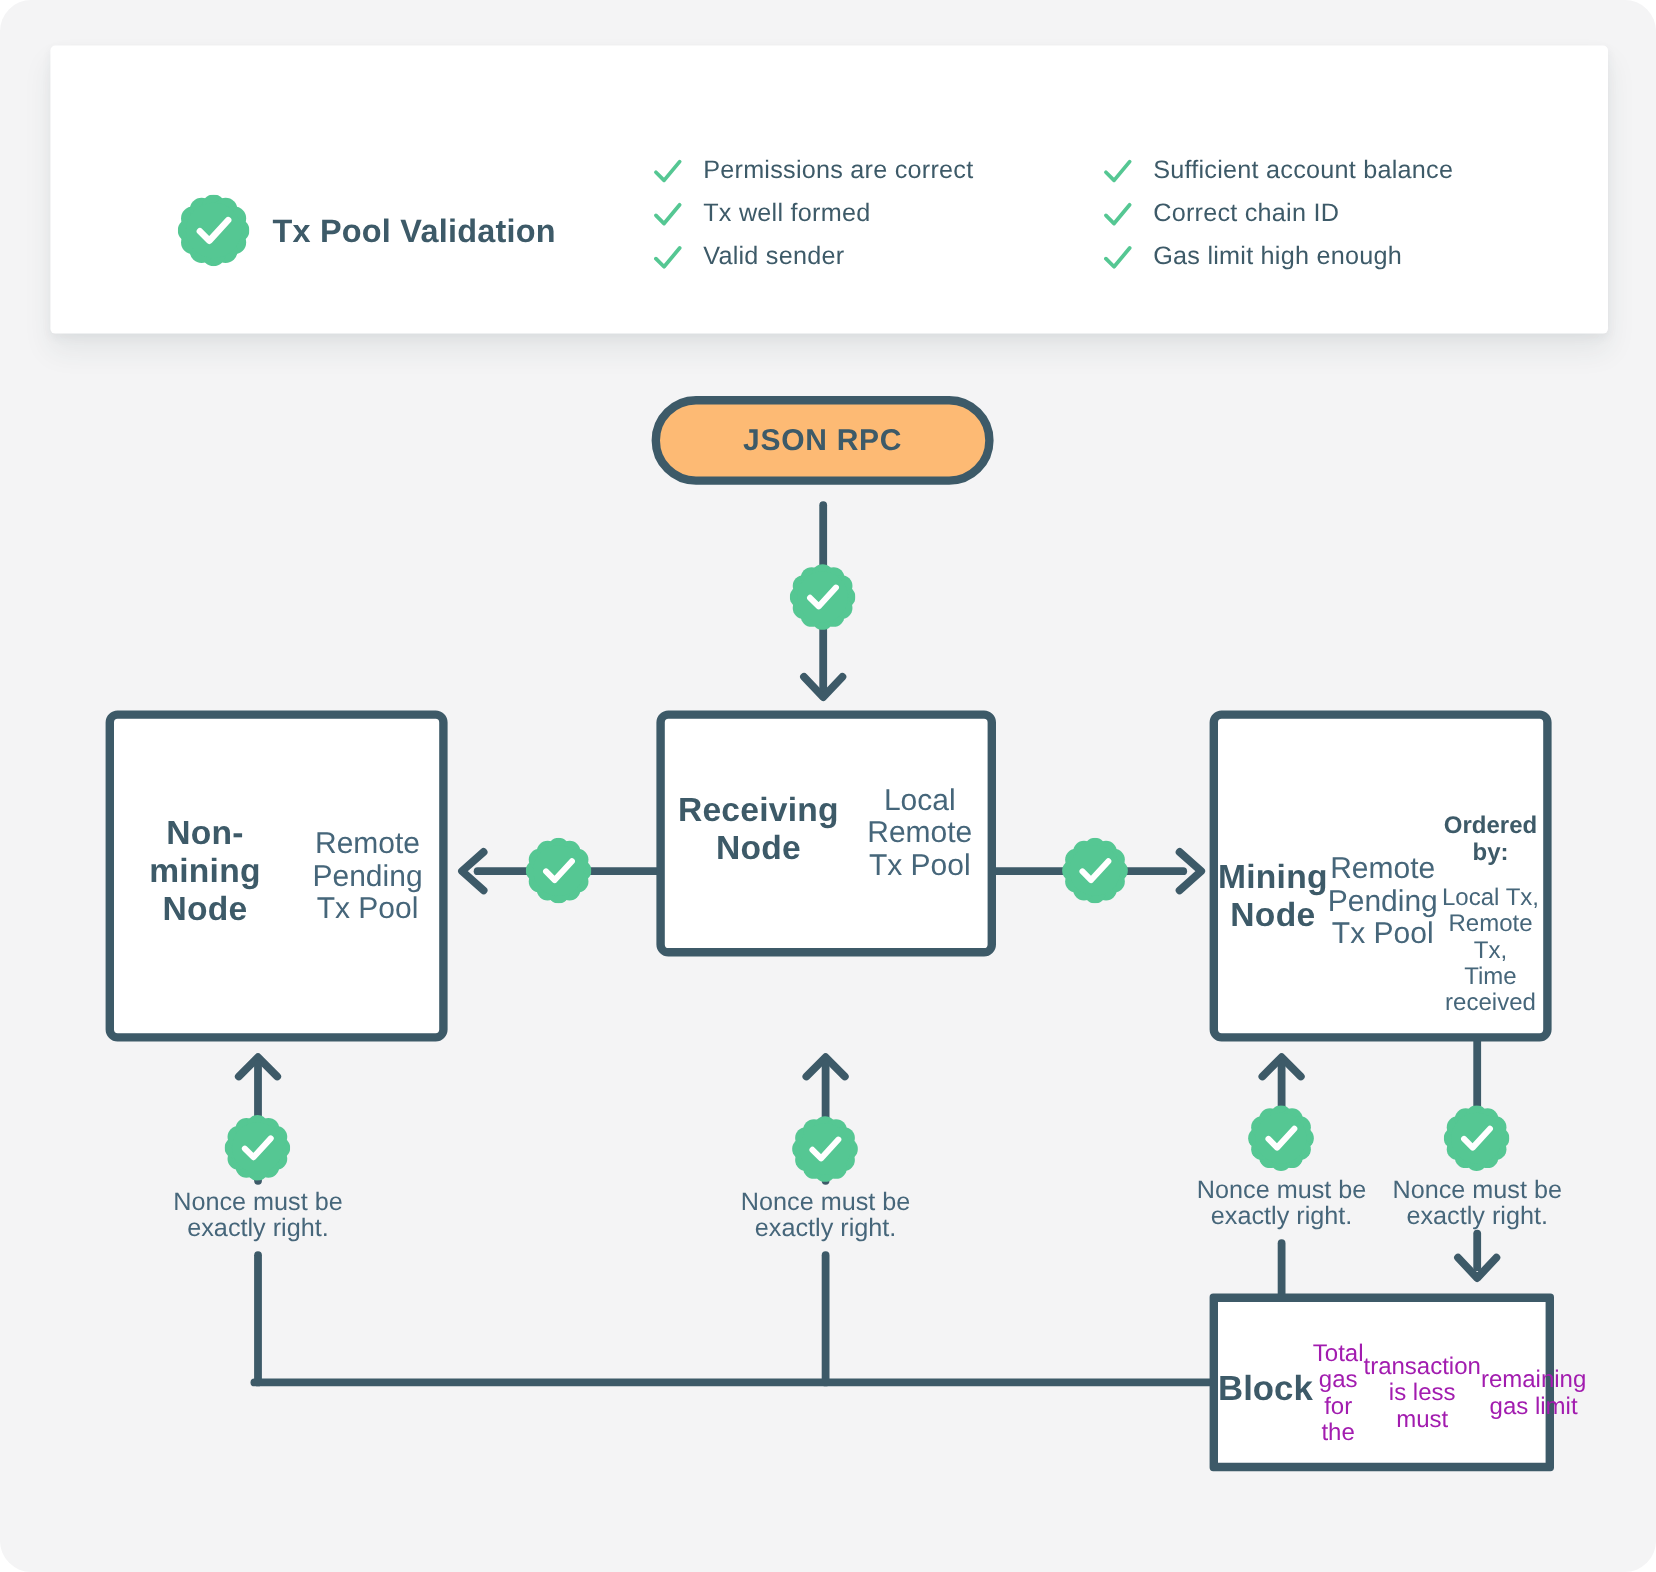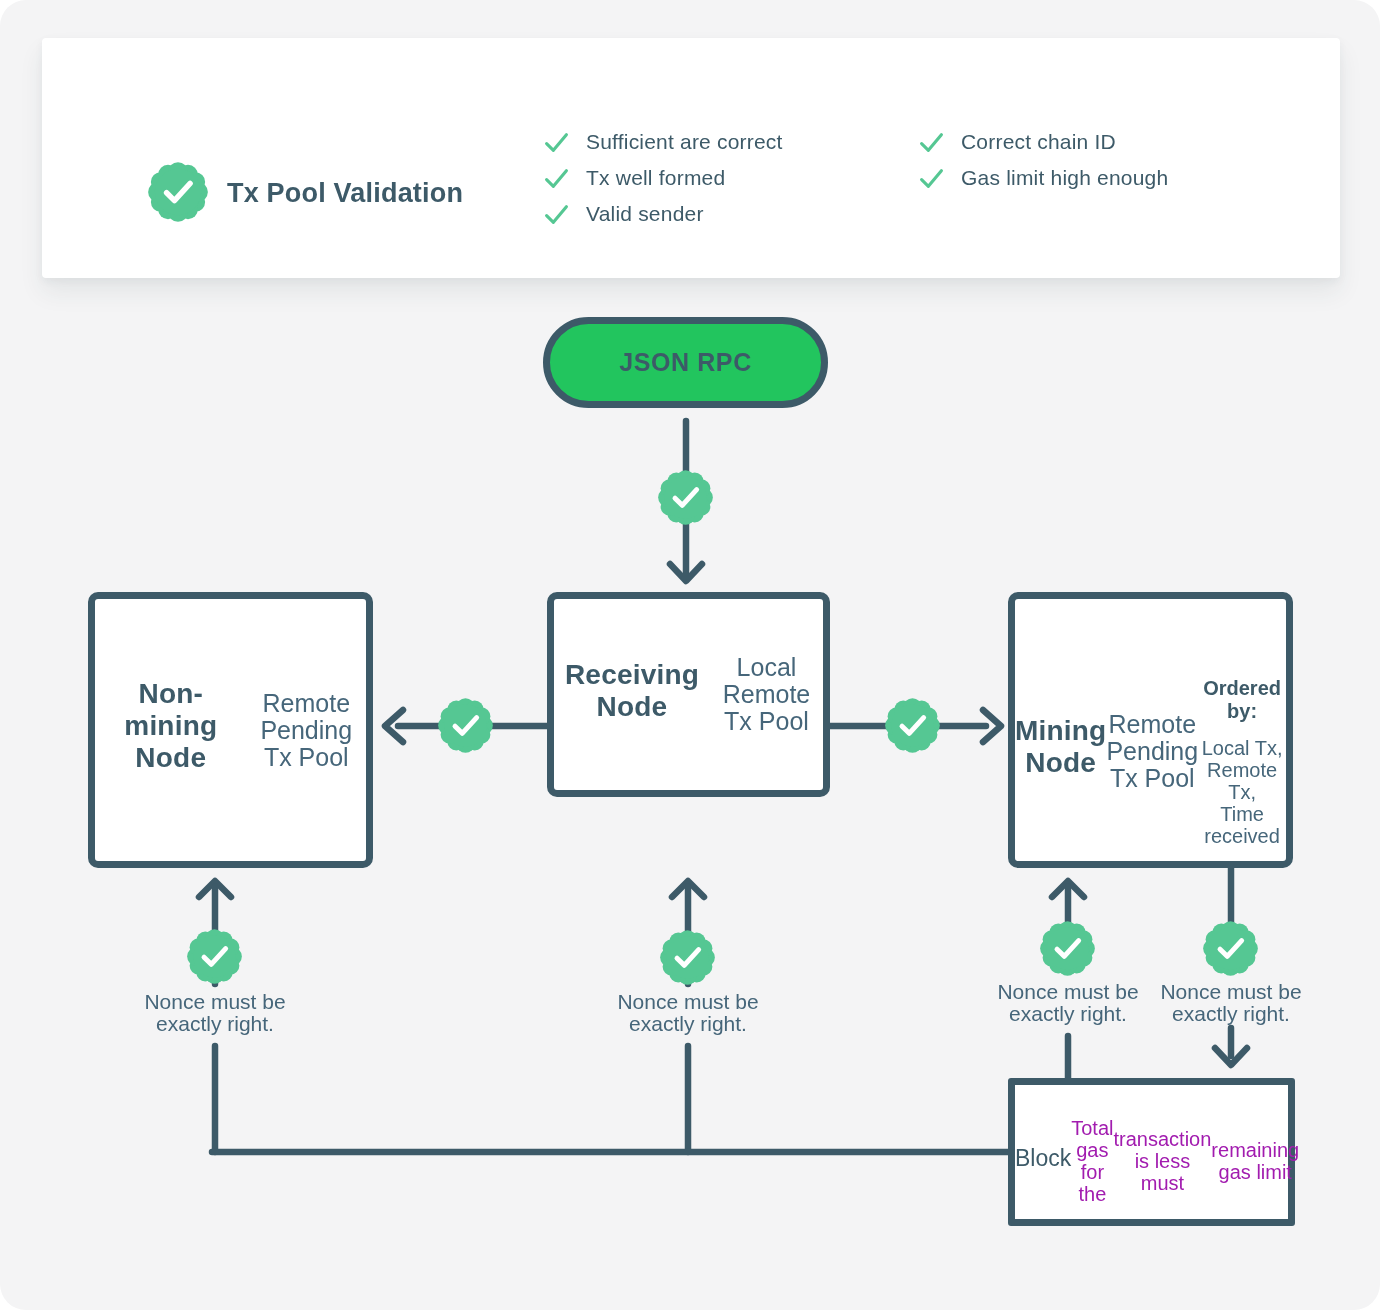--- a/index.html
+++ b/index.html
@@ -29,22 +29,22 @@
   .checks.col1{left:502px;}
   .checks.col2{left:877px;}
   .check-row{display:flex;align-items:center;height:36px;}
   .check-glyph{width:25px;height:25px;color:var(--green);flex:0 0 auto;}
   .check-label{margin-left:17px;font-size:21px;color:var(--slate);letter-spacing:.2px;}
   
   .wires{position:absolute;left:0;top:0;width:1380px;height:1310px;z-index:1;pointer-events:none;}
   .wire{stroke:var(--slate);stroke-width:6.5;fill:none;stroke-linecap:round;stroke-linejoin:round;}
   
   .pill{
-    position:absolute;left:543px;top:317px;width:285px;height:91px;z-index:2;
-    background:#22c55e;border:7px solid var(--slate);border-radius:46px;
+    position:absolute;left:543px;top:330px;width:285px;height:74px;z-index:2;
+    background:#fdba74;border:7px solid var(--slate);border-radius:46px;
     display:flex;align-items:center;justify-content:center;
   }
   .pill-label{font-size:25px;font-weight:700;letter-spacing:.6px;color:var(--slate);}
   .node{
     position:absolute;z-index:2;background:#ffffff;
     border:7px solid var(--slate);border-radius:10px;
     display:flex;align-items:center;justify-content:center;
     text-align:center;
   }
   .node.non-mining{left:88px;top:592px;width:285px;height:276px;}
@@ -52,21 +52,21 @@
   .node.mining{left:1008px;top:592px;width:285px;height:276px;justify-content:flex-start;padding-top:42px;}
   .node-title{font-size:28px;font-weight:700;color:var(--slate);margin-bottom:8px;letter-spacing:.2px;}
   .node-sub{font-size:25px;line-height:27px;color:#46667a;}
   .ordered{margin-top:22px;}
   .ordered-label{font-size:20px;font-weight:700;color:var(--slate);margin-bottom:14px;}
   .ordered-line{font-size:20px;line-height:22px;color:#46667a;}
   .node.block{
     left:1008px;top:1078px;width:287px;height:148px;border-radius:3px;
     justify-content:flex-start;padding-top:18px;
   }
-  .block-title{font-size:23px;font-weight:400;margin-bottom:6px;color:var(--slate);text-align:right;}
+  .block-title{font-size:29px;font-weight:700;margin-bottom:6px;color:var(--slate);text-align:right;}
   .block-line{font-size:20px;line-height:22px;color:#a21caf;}
   
   .flow-badge{position:absolute;width:55px;height:55px;color:var(--green);z-index:3;}
   .caption{
     position:absolute;width:180px;text-align:center;z-index:3;
     font-size:21px;line-height:22px;color:#46667a;
   }
   .caption span{display:block;}
   .hidden-defs{position:absolute;width:0;height:0;overflow:hidden;}
 </style>
@@ -105,37 +105,43 @@
     <svg class="card-badge">
         <use href="#seal"></use>
       </svg>
     <div class="card-title">Tx Pool Validation</div>
 
     <ul class="checks col1">
       <li class="check-row">
         <svg class="check-glyph">
             <use href="#check"></use>
           </svg>
-        <span class="check-label">Sufficient are correct</span>
+        <span class="check-label">Permissions are correct</span>
       </li>
       <li class="check-row">
         <svg class="check-glyph">
             <use href="#check"></use>
           </svg>
         <span class="check-label">Tx well formed</span>
       </li>
       <li class="check-row">
         <svg class="check-glyph">
             <use href="#check"></use>
           </svg>
         <span class="check-label">Valid sender</span>
       </li>
     </ul>
 
     <ul class="checks col2">
+      <li class="check-row">
+        <svg class="check-glyph">
+            <use href="#check"></use>
+          </svg>
+        <span class="check-label">Sufficient account balance</span>
+      </li>
       <li class="check-row">
         <svg class="check-glyph">
             <use href="#check"></use>
           </svg>
         <span class="check-label">Correct chain ID</span>
       </li>
       <li class="check-row">
         <svg class="check-glyph">
             <use href="#check"></use>
           </svg>

